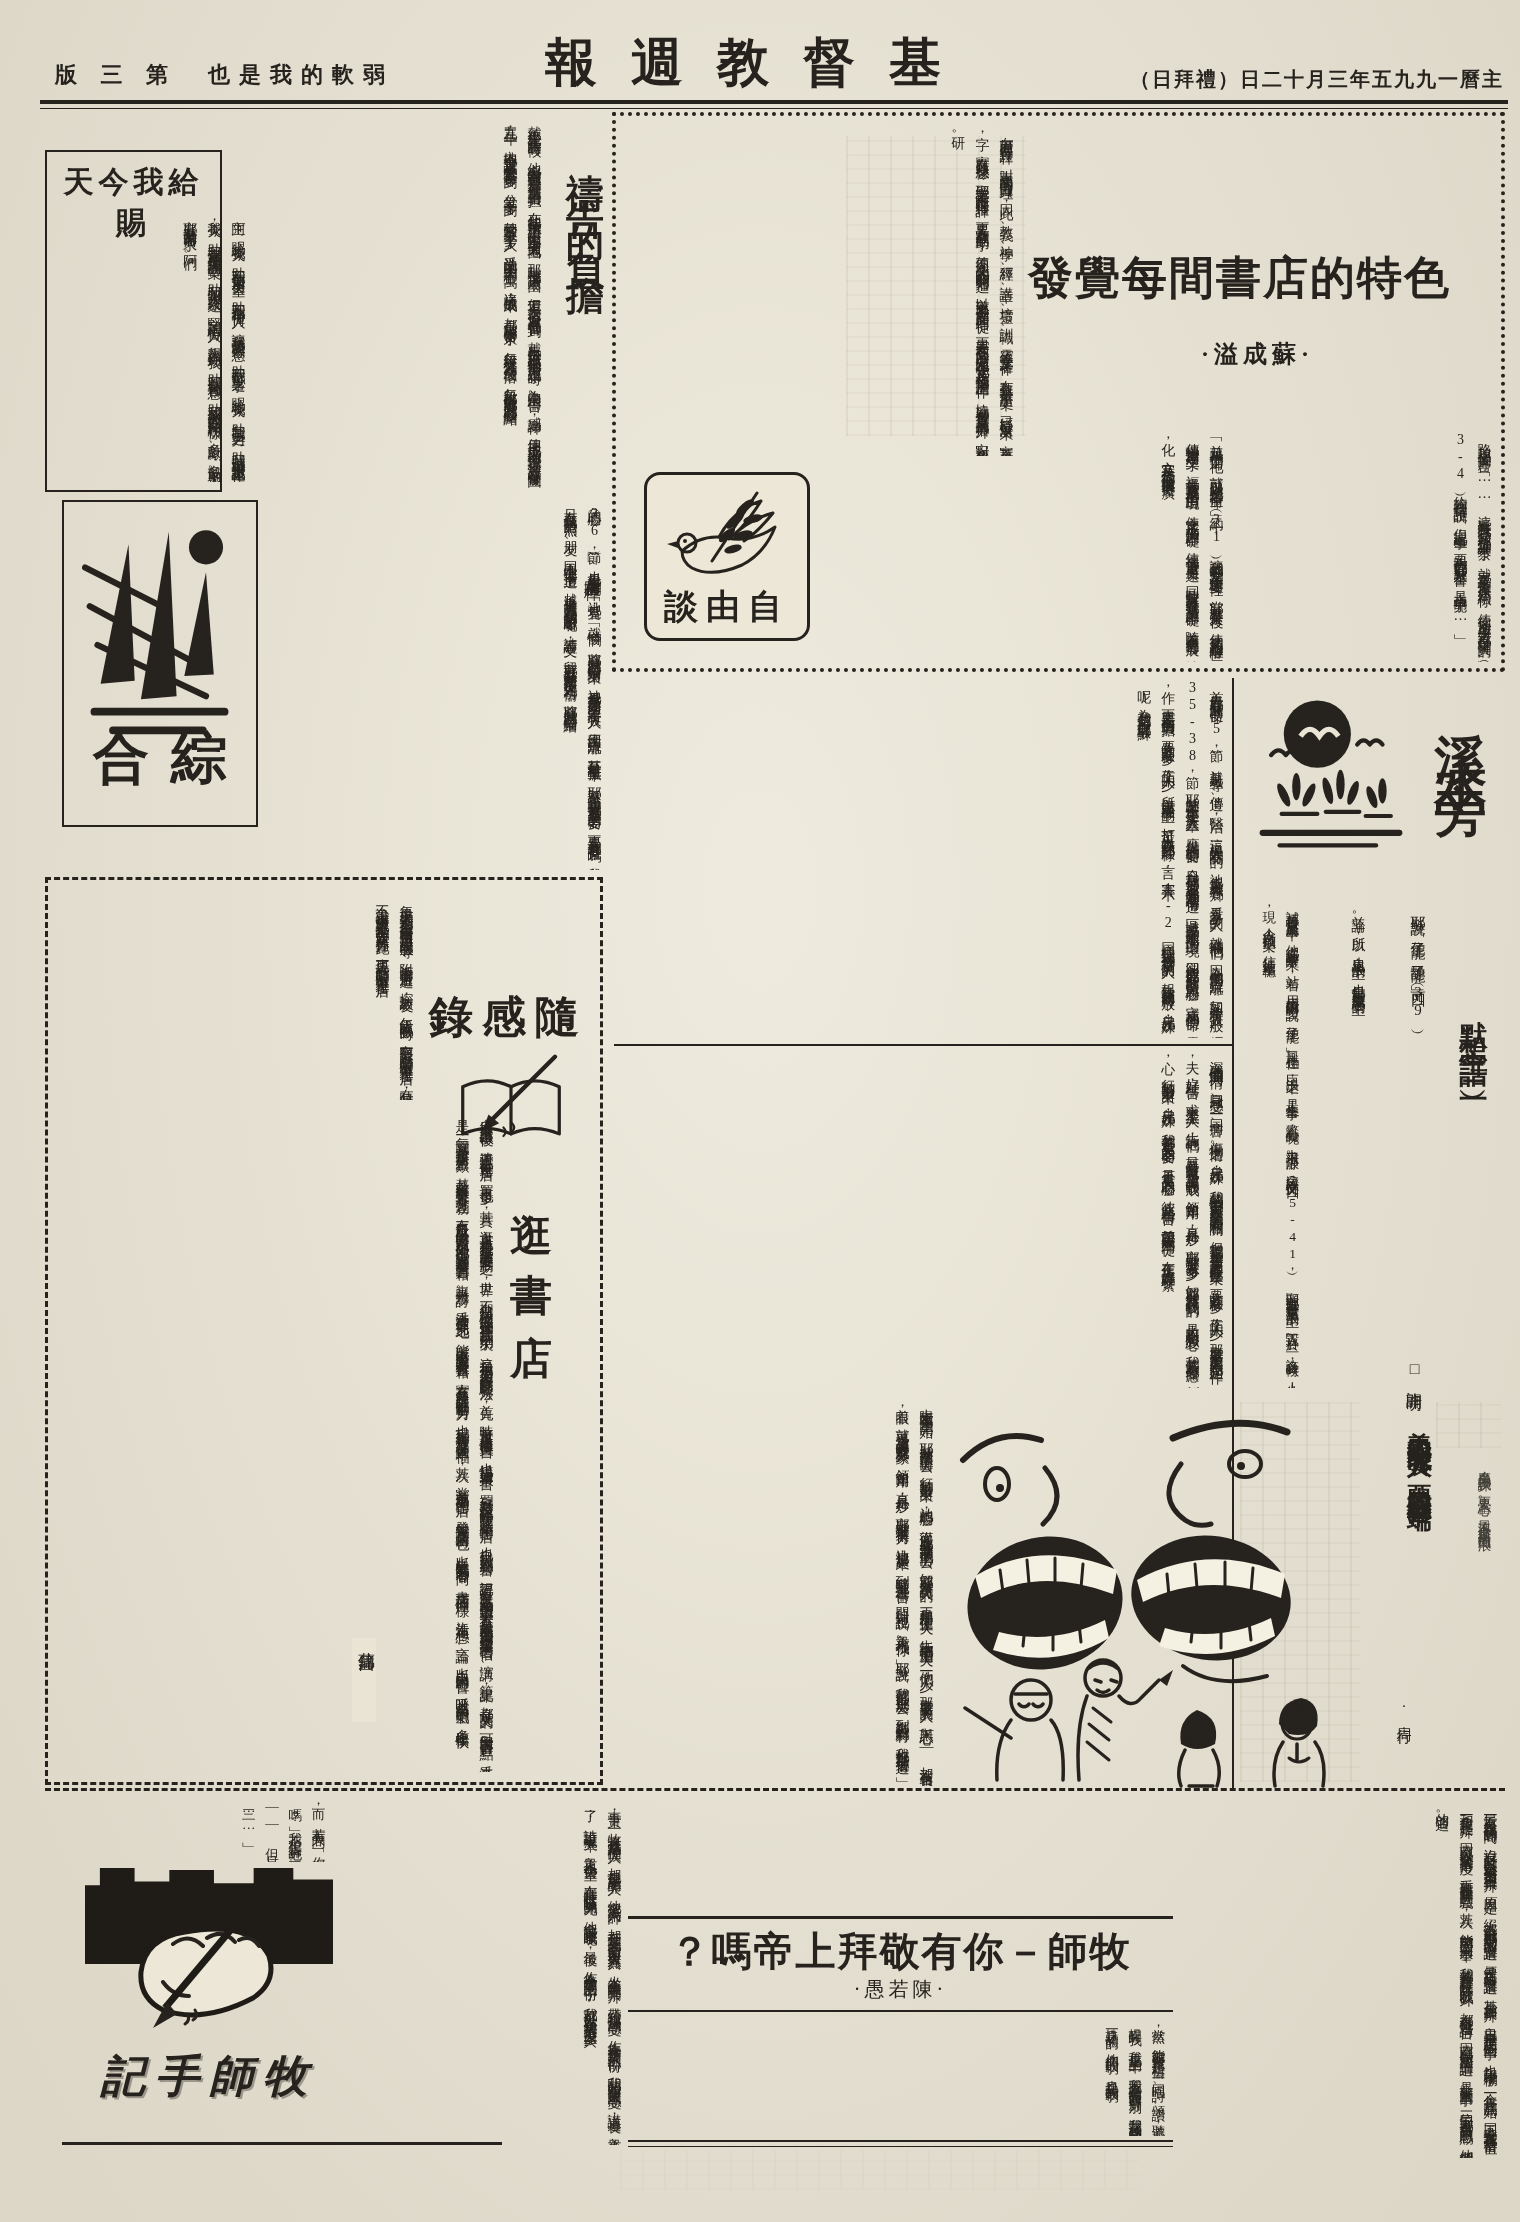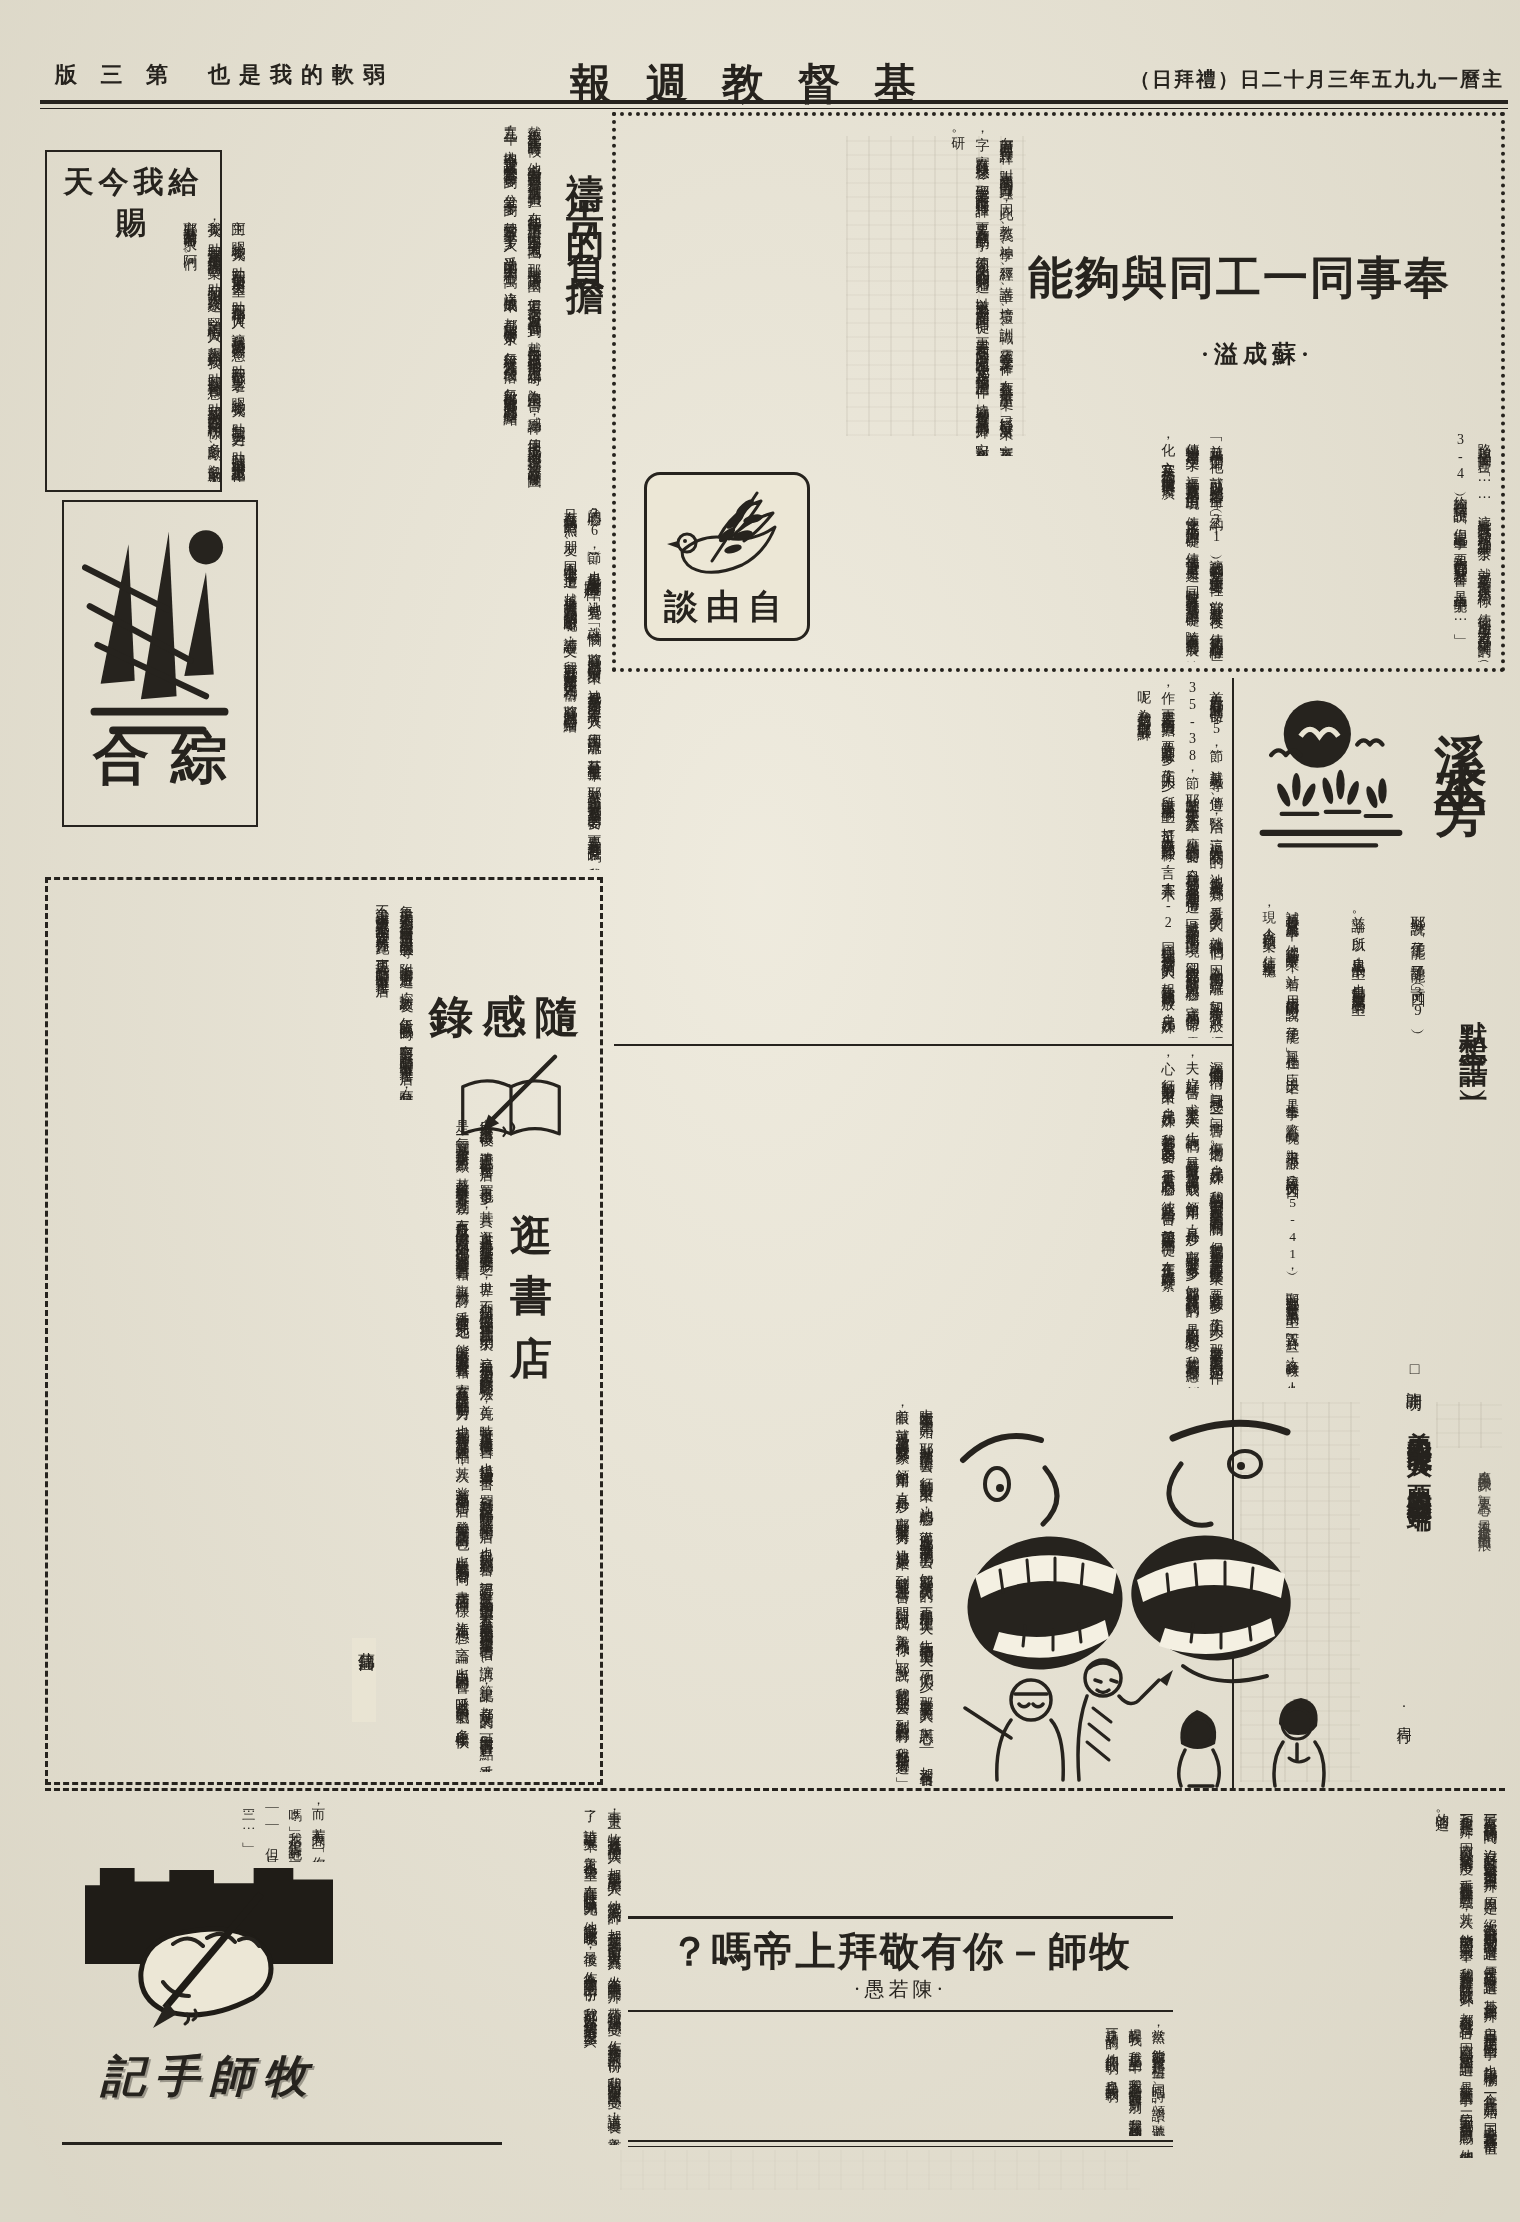--- a/index.html
+++ b/index.html
@@ -30,40 +30,40 @@
   }
   svg .ink { stroke:#26231e; fill:none; stroke-linecap:round; stroke-linejoin:round; }
   svg .fill { fill:#26231e; stroke:none; }
 </style>
 </head>
 <body>
 
 <div id="page">
 
   <div class="abs bold" style="left:55px; top:60px; font-size:22px; letter-spacing:9px;">版 三 第　也是我的軟弱</div>
-  <div class="abs bold" style="left:50%; transform:translateX(-50%); top:56px; font-size:42px; letter-spacing:34px; white-space:nowrap;">報週教督基</div>
+  <div class="abs bold" style="left:50%; transform:translateX(-50%); top:28px; font-size:52px; letter-spacing:34px; white-space:nowrap;">報週教督基</div>
   <div class="abs bold" style="right:16px; top:66px; font-size:20px; letter-spacing:2px;">（日拜禮）日二十月三年五九九一曆主</div>
   <div class="abs hline" style="left:40px; top:100px; width:1468px; height:4px;"></div>
   <div class="abs hline" style="left:40px; top:108px; width:1468px; height:1px;"></div>
 
   <div class="abs box" style="left:45px; top:150px; width:177px; height:342px;">
     <div class="abs bold center" style="left:0; right:0; top:10px; font-size:30px; letter-spacing:5px;">天今我給賜</div>
     <div class="abs v" style="left:8px; top:58px; width:195px; height:272px; font-size:14px;">主阿！賜給我今天，助我不使何朋友失望。助我不苟待任何人，讓我所愛的人傷意。助我不行可恥之事。賜給我今天，助我盡己之力。助我以誠實與忠誠來工作。賜給我今天，助我充滿幸福與純潔的喜樂。助我勿叫人步入歧途，堅定的信心待人。懇求你助我，助我以良善和意，助我成為他人的幫助和榜樣，多鼓勵、多幫助別人。靠主耶穌基督的名而求。阿們。</div>
   </div>
 
   <div class="abs v bold" style="left:552px; top:142px; width:52px; height:400px; font-size:38px; letter-spacing:26px; line-height:1;">禱告的負擔</div>
   <div class="abs v" style="left:580px; top:548px; width:26px; height:150px; font-size:16px;">□林國樟</div>
   <div class="abs v" style="left:268px; top:115px; width:278px; height:374px;">戴德生先生年青的時候，他心裏對中國傳福音有一個沉重的負担，在他的住所牆上掛了一幅中國全省大地圖，那時福音傳入了中國，但還有十一個省份沒有福音傳到。戴先生每日就跪在地圖前用上幾小時，為中國禱告。感謝神，使用他成立內地會（現今稱「海外基督使團」）。至一九三三年，內地會設立了教會總堂三百多間，分堂二千多間，外國宣教士一千多人，受洗的中國人約十五萬，這樣的成果，都是由於禱告帶來了。每段經文分為三個段落，每段都集中將耶穌的心腸繪緖。</div>
   <div class="abs v" style="left:268px; top:498px; width:338px; height:372px;">的心腸（36節），也是與羣衆有關，祂「看見」，就「憐憫」，將耶穌的心腸描繪出來。祂看見羣衆如同一羣羊沒有牧人，便困苦流離，甚至離羣孤單。耶穌不單止盼望我們看見羣衆的需要，更要我們看得見嗎？我們的異象是否只有在城市的寫照，朋友、同學中去傳揚主道？越近身邊的人越為我們所忽略呢！請看經文，留意耶穌在於差遣門徒之先祈禱，將耶穌的心腸描繪。</div>
   <div class="abs v" style="left:616px; top:680px; width:612px; height:358px;">首先看看耶穌的使命（35節），就是教導、傳道、醫治，這三樣與人有關的。祂走遍各城各鄉，看見許多的人，就憐憫他們，因為他們困苦流離，如同羊沒有牧人一般。經文馬太九35-38節，耶穌的工作正是要深入人羣，應付人們的需要。今日我們傳道各地各鄉的差傳佈道，區域或是在本地不同的環境，卻同樣需要耶穌的使命與心腸。完成祂的使命，需要白晝的工作，更需要禱告的負擔。要收的莊稼多，作工的人少，所以當求莊稼的主，打發工人出去收祂的莊稼。言：賽六十一1-2同樣提到傳福音給貧窮的人，報告被擄的得釋放。弟兄姊妹，我們所忽略呢！為我們第二段是講耶穌</div>
   <div class="abs hline" style="left:614px; top:1044px; width:618px; height:2px;"></div>
 
   <div class="abs" style="left:612px; top:112px; width:893px; height:560px; border:4px dotted #26231e;">
     <div class="abs ghost" style="left:230px; top:20px; width:180px; height:300px;"></div>
-    <div class="abs bold" style="left:412px; top:132px; width:470px; font-size:45px; letter-spacing:2px; white-space:nowrap;">能夠與同工一同事奉</div>
+    <div class="abs bold" style="left:412px; top:132px; width:470px; font-size:45px; letter-spacing:2px; white-space:nowrap;">發覺每間書店的特色</div>
     <div class="abs bold" style="left:585px; top:222px; font-size:24px; letter-spacing:5px;">·溢成蘇·</div>
     <div class="abs v" style="left:10px; top:10px; width:392px; height:330px;">白層面進行詮釋，叫人更深的明白真理。因此，教義、神學、釋經、講章、培靈、訓職、靈修等文字著作，在教會二千年歷史中，已經發展出來。宣教工作假若沒有了文字，實在難以想像。聖經需要不斷進行繙譯，更要為宣教的助手，使不同文化的人關能夠知道，以致更多不同層面的信徒，更需要在不同的歷史地區強化文字及福音傳播的工作。協助福音有更廣的傳播外，它對文化學術有更深的鑽研。</div>
     <div class="abs v" style="left:626px; top:316px; width:254px; height:230px;">路加福音的序言：「……這些事我既從起頭都詳細考察了，就定意要按着次序寫給你，使你知道所學之道都是確實的。」（路一3-4）約翰福音結語說：「但記這些事，要叫你們信耶穌是基督，是上帝的兒子……」</div>
     <div class="abs v" style="left:200px; top:316px; width:412px; height:230px;">「並且叫你們信了祂，就可以因祂的名得生命。」（約二十31）讓我們看到文字工作的重要性。當耶穌基督升天後，使徒們又相繼離世，信仰由口傳轉變為運用文字，福音書的寫成及書信的出現，使文字成了信仰的基礎，使福音傳遞更廣更遠，同時使宣教教義有了清楚的基礎。隨着歷史的發展，地區文化的強化，文字及福音工作能擴展得更廣。</div>
 
     <div class="abs" style="left:28px; top:356px; width:166px; height:169px; border:3.5px solid #26231e; border-radius:16px; background:#ece7d6;">
       <span class="abs" style="left:10px; top:6px;">
         <svg width="145" height="110" viewBox="0 0 145 110">
           <path class="ink" stroke-width="3" d="M25,70 Q45,52 70,57 Q95,62 118,46 Q108,72 85,84 Q55,97 35,87 Q25,81 25,70 Z"></path>
           <circle class="ink" stroke-width="3" cx="30" cy="62" r="9"></circle>

